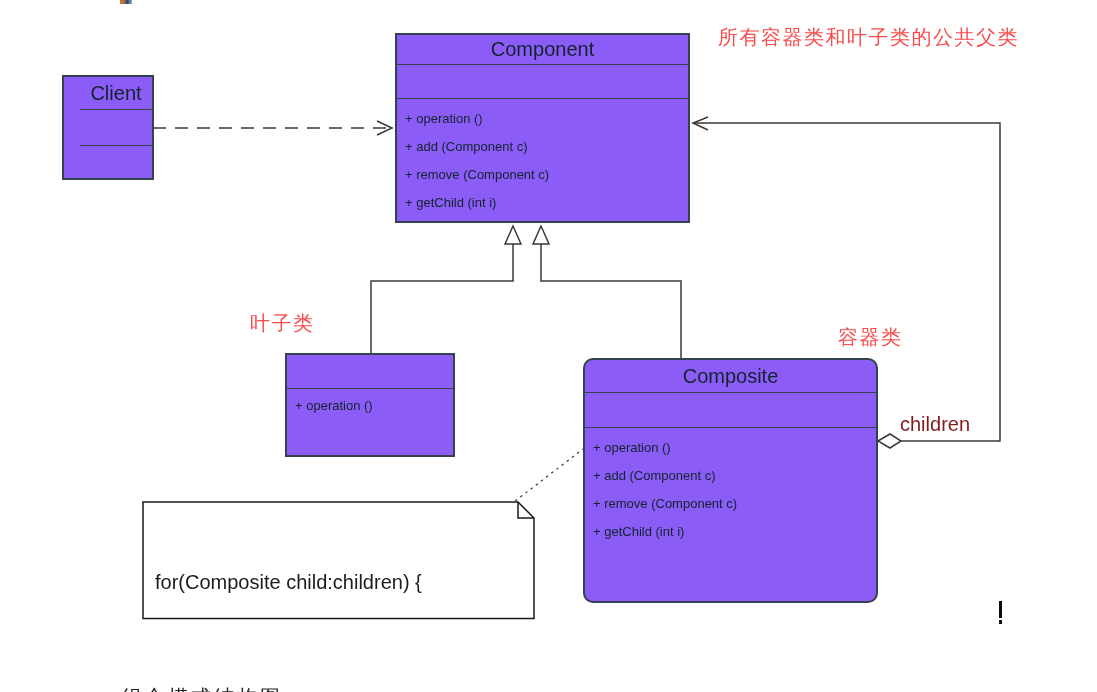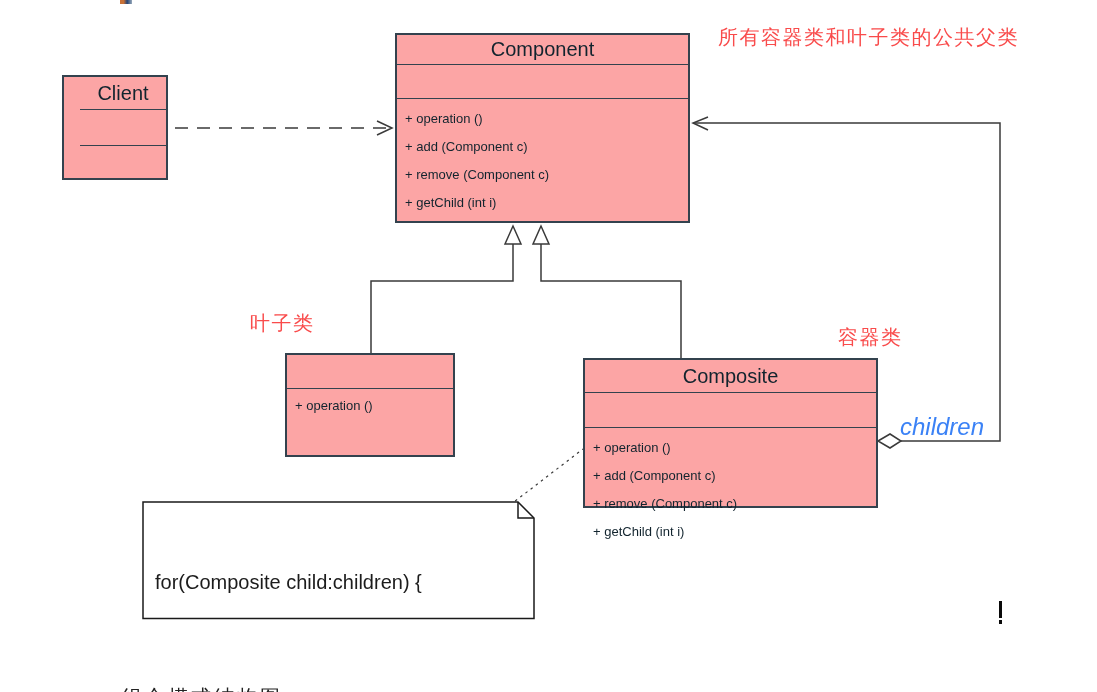--- a/index.html
+++ b/index.html
@@ -5,45 +5,45 @@
   html,body { margin:0; padding:0; background:#ffffff; }
   .canvas {
     position:relative; width:1097px; height:692px; background:#ffffff;
     font-family:"Liberation Sans", sans-serif; overflow:hidden;
   }
   .overlay { position:absolute; left:0; top:0; pointer-events:none; }
 
   
   .uml-class {
     position:absolute; box-sizing:border-box;
-    background:#fca5a5; border:2px solid #33424e; color:#12242e;
+    background:#8b5cf6; border:2px solid #33424e; color:#12242e;
   }
   .uml-class .title {
     display:flex; align-items:center; justify-content:center;
     font-size:20px; border-bottom:1.5px solid #33424e; box-sizing:content-box;
   }
   .uml-class .attrs { border-bottom:1.5px solid #33424e; }
   .uml-class .methods { padding:6px 4px 0 8px; font-size:13px; }
   .uml-class .methods .m { height:28px; line-height:28px; white-space:nowrap; }
   .uml-class .methods .single { height:32px; line-height:32px; }
 
-  #box-client    { left:62px;  top:75px;  width:106px;  height:105px;padding-left:16px; }
+  #box-client    { left:62px;  top:75px;  width:92px;  height:105px;padding-left:16px; }
   #box-client .title { height:32px; }
   #box-client .attrs { height:35px; }
 
   #box-component { left:395px; top:33px;  width:295px; height:190px; }
   #box-component .title { height:29px; }
   #box-component .attrs { height:33px; }
 
   #box-leaf      { left:285px; top:353px; width:170px; height:104px; }
   #box-leaf .title { height:32px; }
   #box-leaf .attrs { height:33px; }
   #box-leaf .methods { padding-top:1px; }
 
-  #box-composite { left:583px; top:358px; width:295px; height:150px; }
+  #box-composite { left:583px; top:358px; width:295px; height:245px;border-radius:10px; }
   #box-composite .title { height:32px; }
   #box-composite .attrs { height:34px; }
 
   
   .note-shape { position:absolute; left:142px; top:501px; }
   .note-text {
     position:absolute; left:142px; top:501px; width:393px;
     padding:16px 0 0 13px; box-sizing:border-box;
     font-size:20px; line-height:26px; color:#1c1c1c; white-space:pre;
   }
@@ -52,21 +52,21 @@
   .red-note {
     position:absolute; color:#f94b4b; font-size:20px;
     letter-spacing:1.5px; white-space:nowrap;
   }
   #note-component { left:718px; top:24px; }
   #note-leaf      { left:250px; top:310px; }
   #note-composite { left:838px; top:324px; }
 
   .children-label {
     position:absolute; left:900px; top:413px;
-    font-size:24px; color:#3b82f6; white-space:nowrap;font-style:italic;
+    font-size:20px; color:#7f1d1d; white-space:nowrap;
   }
 
   .caption {
     position:absolute; left:122px; top:684px;
     font-family:"Liberation Serif", serif; font-size:20px;
     letter-spacing:3px; color:#222222; white-space:nowrap;
   }
 
   
   .top-artifact {

